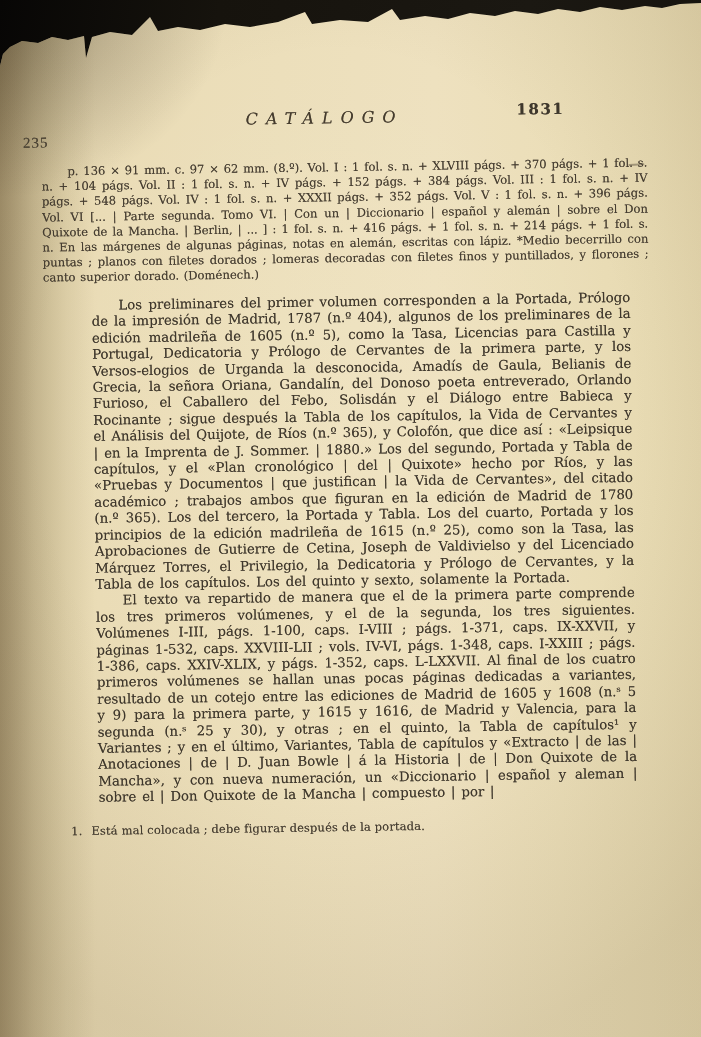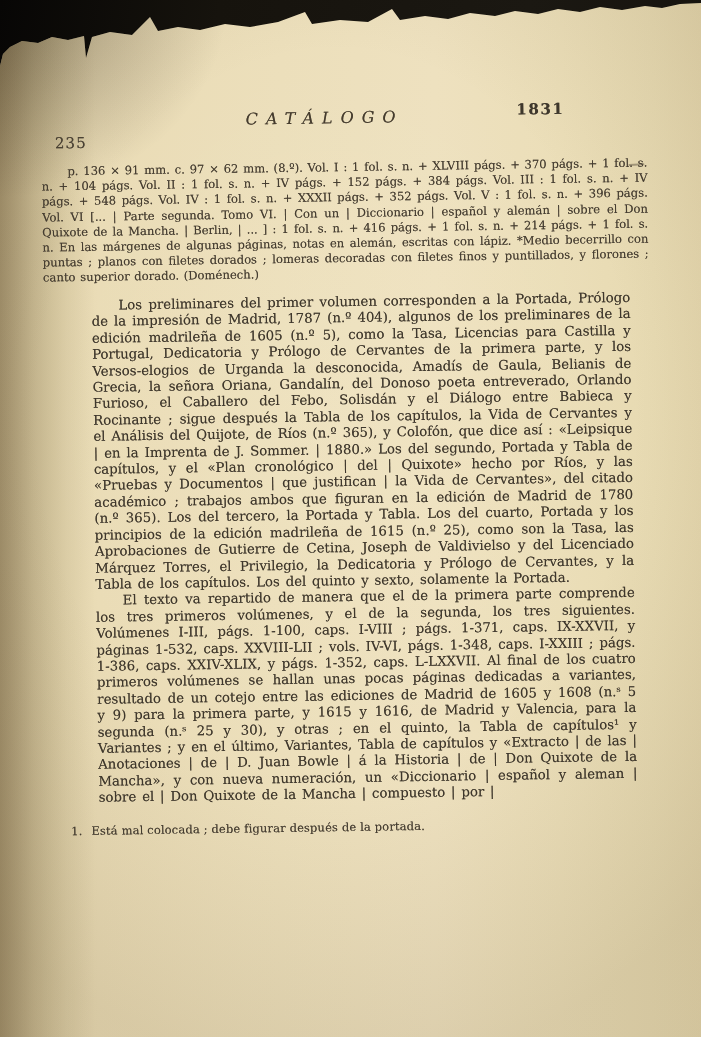--- a/index.html
+++ b/index.html
@@ -45,22 +45,22 @@
   }
   .content {
     position: absolute; left: 0; top: 0; width: 701px; height: 1037px;
     transform: rotate(-0.85deg);
     transform-origin: 350px 480px;
     color: var(--ink, #3e372c);
     font-family: "DejaVu Serif", "Liberation Serif", serif;
     text-shadow: 0 0 0.5px rgba(58,48,36,0.6);
   }
   .folio {
-    position: absolute; left: 60px; top: 130px;
-    font-size: 15px; letter-spacing: 1px; color: #4a4234;
+    position: absolute; left: 28px; top: 130px;
+    font-size: 15px; letter-spacing: 1px; color: #4a4234; font-family: Liberation Serif, serif;
   }
   .running-title {
     position: absolute; left: 20px; top: 108px; width: 620px;
     text-align: center; font-style: italic;
     font-size: 16px; letter-spacing: 8px; color: #453c2e;
   }
   .page-number {
     position: absolute; left: 522px; top: 103px;
     font-size: 15px; font-weight: bold; letter-spacing: 1.5px;
   }

